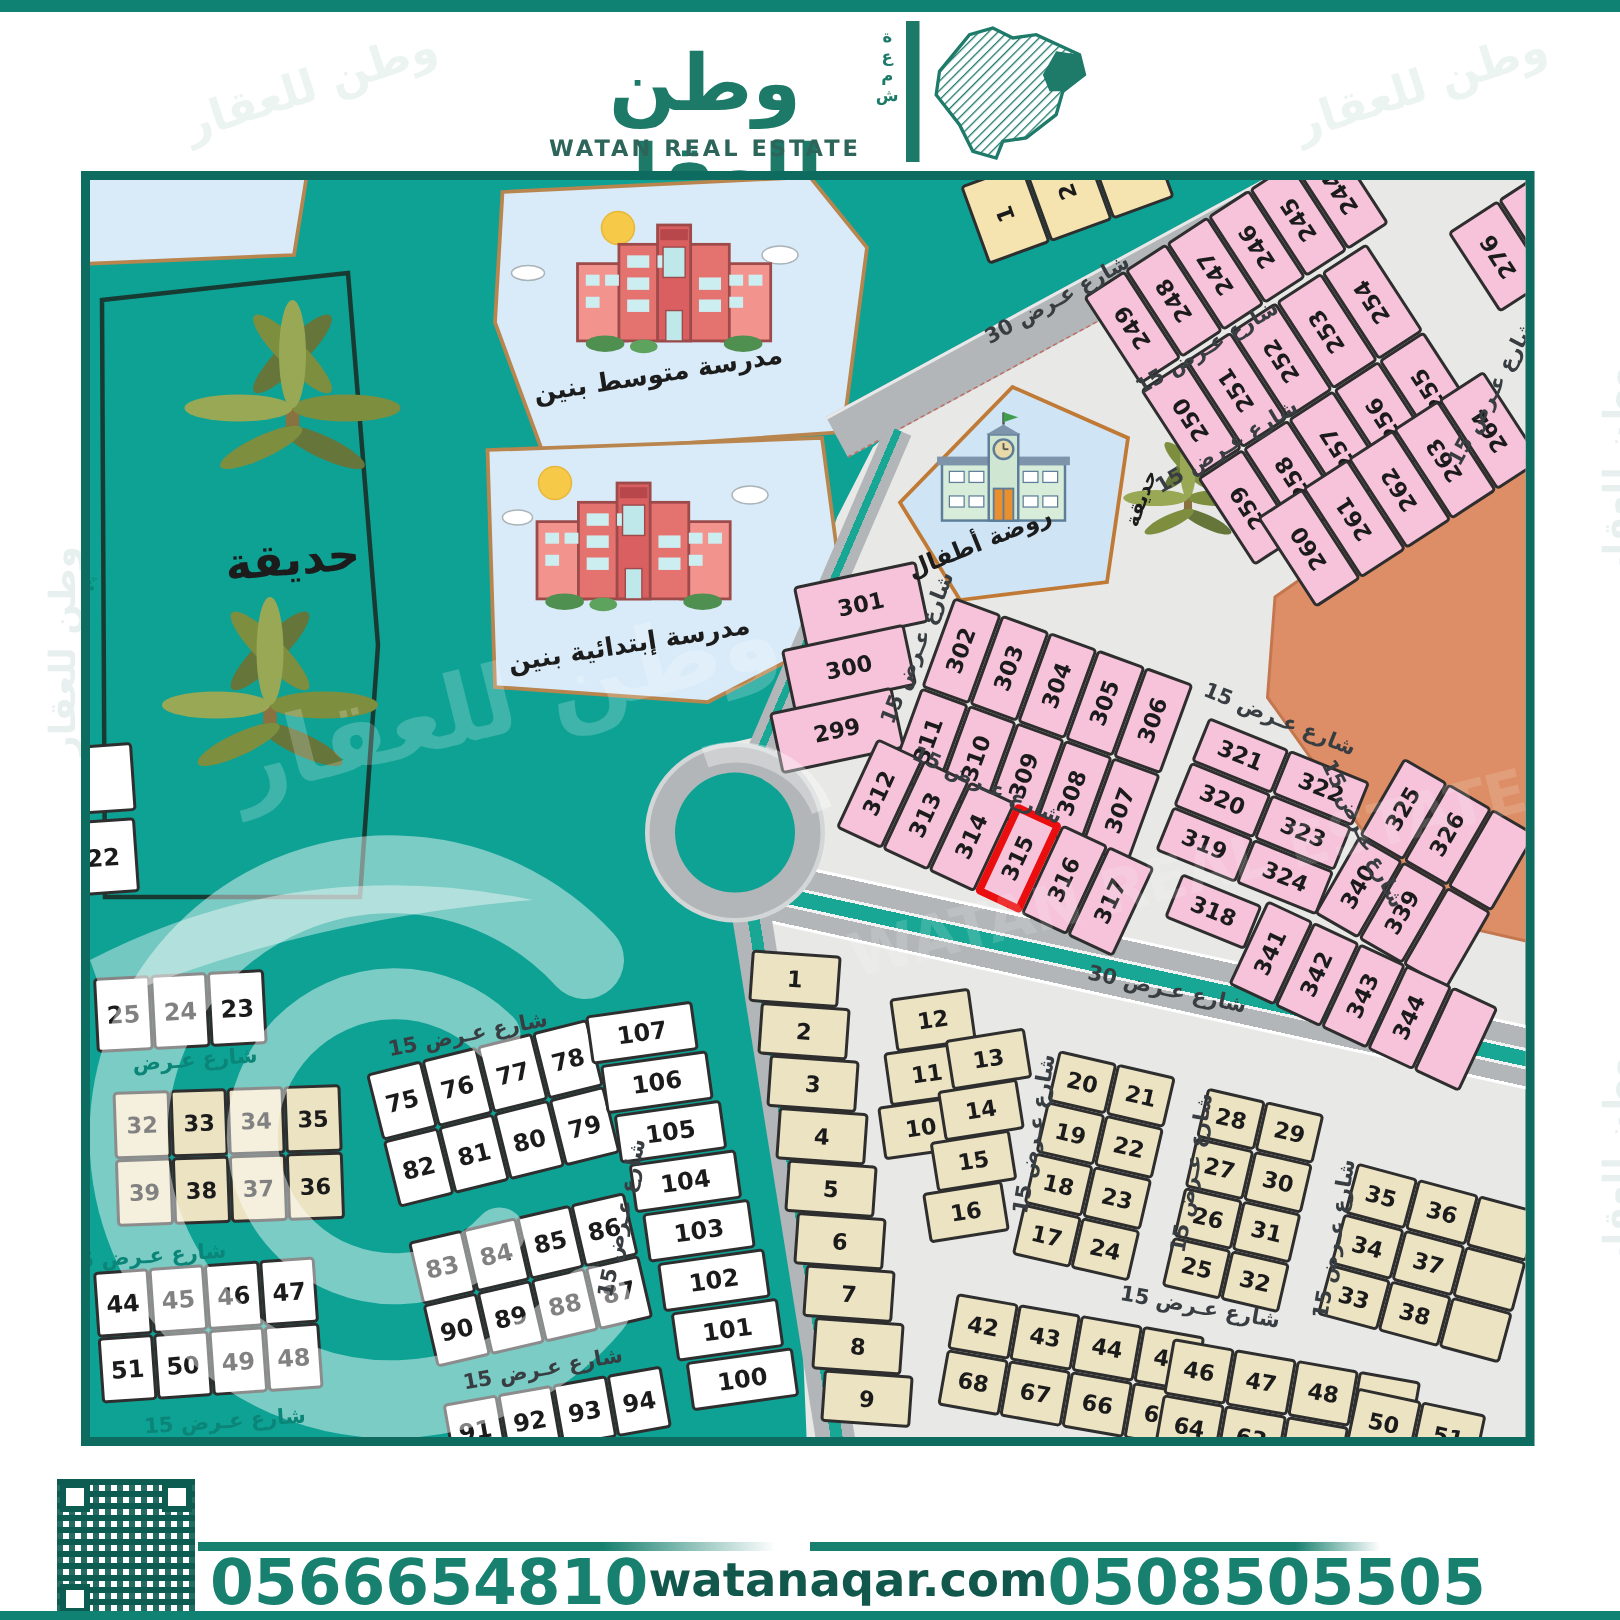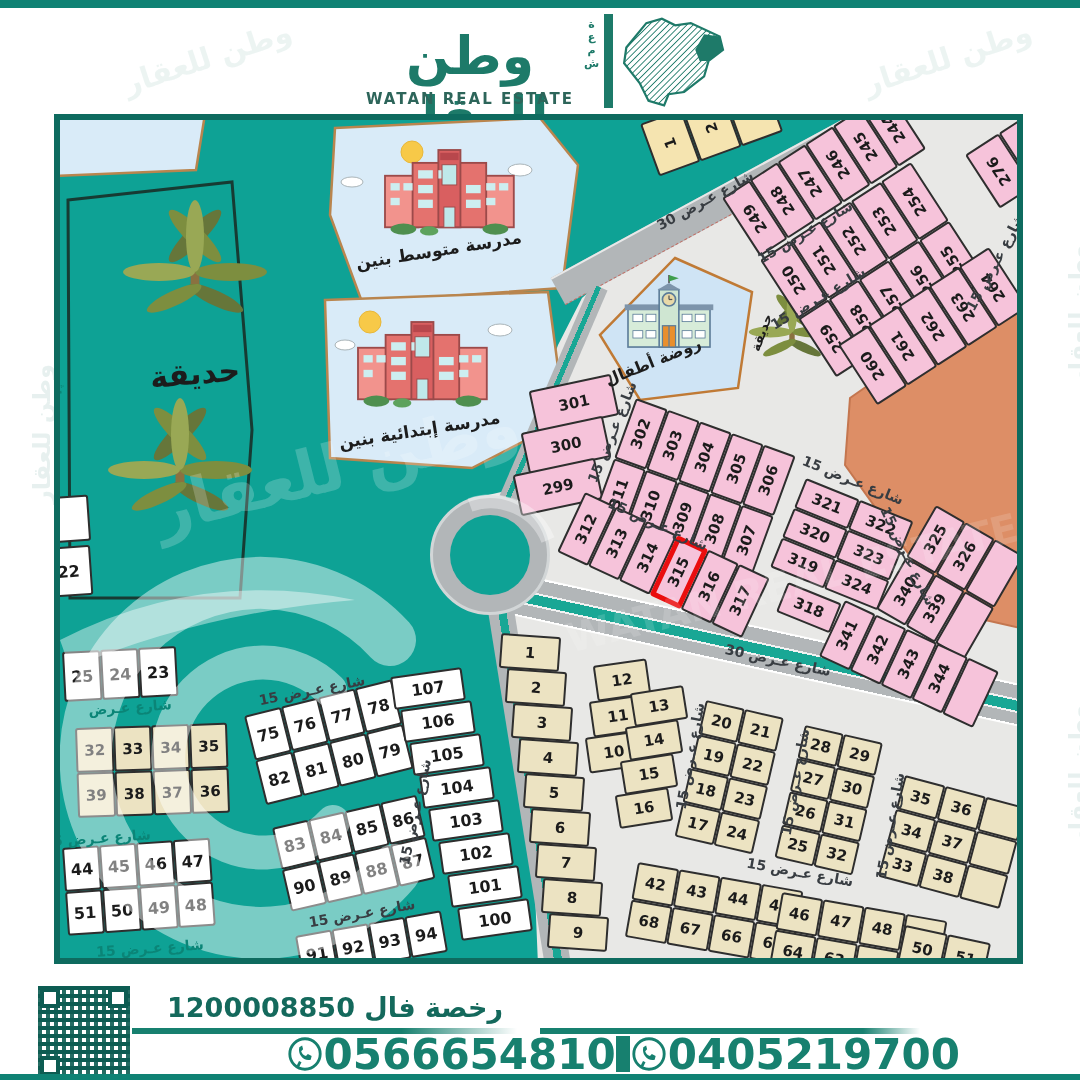--- a/index.html
+++ b/index.html
@@ -37,21 +37,21 @@
   .maplabel{position:absolute;white-space:nowrap;font-weight:bold;color:#1c1c1c;z-index:26;transform-origin:center;}
   .wm{position:absolute;white-space:nowrap;font-weight:bold;color:#1e7a69;pointer-events:none;}
   
   #footer-line-l{left:132px;top:1028px;width:385px;height:6px;background:linear-gradient(90deg,#17806f 0 70%,rgba(23,128,111,0) 100%);}
   #footer-line-r{left:540px;top:1028px;width:380px;height:6px;background:linear-gradient(90deg,#17806f 0 85%,rgba(23,128,111,0) 100%);}
   #lic{left:150px;top:992px;width:370px;text-align:center;font-size:27px;font-weight:bold;color:#14695c;direction:rtl;}
   #cls{left:560px;top:992px;width:350px;text-align:center;font-size:27px;font-weight:bold;color:#14695c;direction:rtl;}
   .phone{font-size:42px;font-weight:bold;color:#17806f;}
   #site{font-size:31px;font-weight:bold;color:#11574c;}
   .sep{width:7px;height:36px;background:#17806f;}
-  #row2{left:140px;top:1032px;width:820px;height:44px;display:flex;align-items:center;justify-content:flex-end;}
+  #row2{left:140px;top:1032px;width:820px;height:44px;display:flex;align-items:center;justify-content:space-between;}
   .wa{width:38px;height:38px;}
   .qr{width:92px;height:92px;background:repeating-linear-gradient(90deg,rgba(13,92,82,.9) 0 4px,transparent 4px 8px),repeating-linear-gradient(0deg,#0d5c52 0 4px,#fff 4px 8px);position:relative;}
   .qr .fp{position:absolute;width:20px;height:20px;border:4px solid #0d5c52;background:#fff;box-sizing:border-box;}
   #botbar{left:0;top:1074px;width:1080px;height:6px;background:#0f8274;}
 </style>
 </head>
 <body>
 
 <div id="stage">
 
@@ -784,21 +784,20 @@
         <path d="M 390 640 A 175 175 0 1 0 395 870" fill="none" stroke="#ffffff" stroke-opacity="0.45" stroke-width="52" stroke-linecap="round"></path>
         <path d="M 330 690 A 95 95 0 1 0 333 822" fill="none" stroke="#ffffff" stroke-opacity="0.45" stroke-width="34" stroke-linecap="round"></path>
         <path d="M 60 640 Q 200 568 355 600 Q 205 612 70 668 Z" fill="#ffffff" fill-opacity="0.42"></path>
         <path d="M 470 505 A 62 62 0 0 1 548 540" fill="none" stroke="#ffffff" stroke-opacity="0.35" stroke-width="14"></path>
       </svg>
       <span class="wm" style="left:150px;top:430px;font-size:64px;color:#ffffff;opacity:.2;transform:rotate(-14deg);">وطن للعقار</span>
       <span class="wm" style="left:560px;top:560px;font-size:40px;color:#ffffff;opacity:.14;transform:rotate(-14deg);">WATAN REAL ESTATE</span>
     </div>
   </div>
 
-  <div class="abs" id="lic">رخصة فال 1200008850</div>
   <div class="abs" id="footer-line-l"></div>
   <div class="abs" id="footer-line-r"></div>
 
   <div class="abs qr" style="left:38px;top:986px;">
     <div class="fp" style="left:2px;top:2px;"></div>
       <div class="fp" style="right:2px;top:2px;"></div>
       <div class="fp" style="left:2px;bottom:2px;"></div>
   </div>
   <div class="abs qr" style="left:950px;top:986px;">
     
@@ -806,22 +805,23 @@
   </div>
 
   <div class="abs" id="row2">
     <svg class="wa" viewBox="0 0 40 40">
       <circle cx="20" cy="20" r="16" fill="none" stroke="#17806f" stroke-width="3"></circle>
       <path d="M12,34 l3,-6" stroke="#17806f" stroke-width="3" fill="none"></path>
       <path d="M14,13 c-2,8 5,15 12,13 l1,-4 -4,-2 -2,2 c-3,-1 -4,-2 -5,-5 l2,-2 -1,-4 z" fill="#17806f"></path>
     </svg>
     <span class="phone">0566654810</span>
     <span class="sep"></span>
+    <span id="site">watanaqar.com</span>
     <span class="sep"></span>
     <svg class="wa" viewBox="0 0 40 40">
       <circle cx="20" cy="20" r="16" fill="none" stroke="#17806f" stroke-width="3"></circle>
       <path d="M12,34 l3,-6" stroke="#17806f" stroke-width="3" fill="none"></path>
       <path d="M14,13 c-2,8 5,15 12,13 l1,-4 -4,-2 -2,2 c-3,-1 -4,-2 -5,-5 l2,-2 -1,-4 z" fill="#17806f"></path>
     </svg>
-    <span class="phone">0405219700</span>
+    <span class="phone">0508505505</span>
   </div>
   <div class="abs" id="botbar"></div>
 </div>
 
 </body></html>

